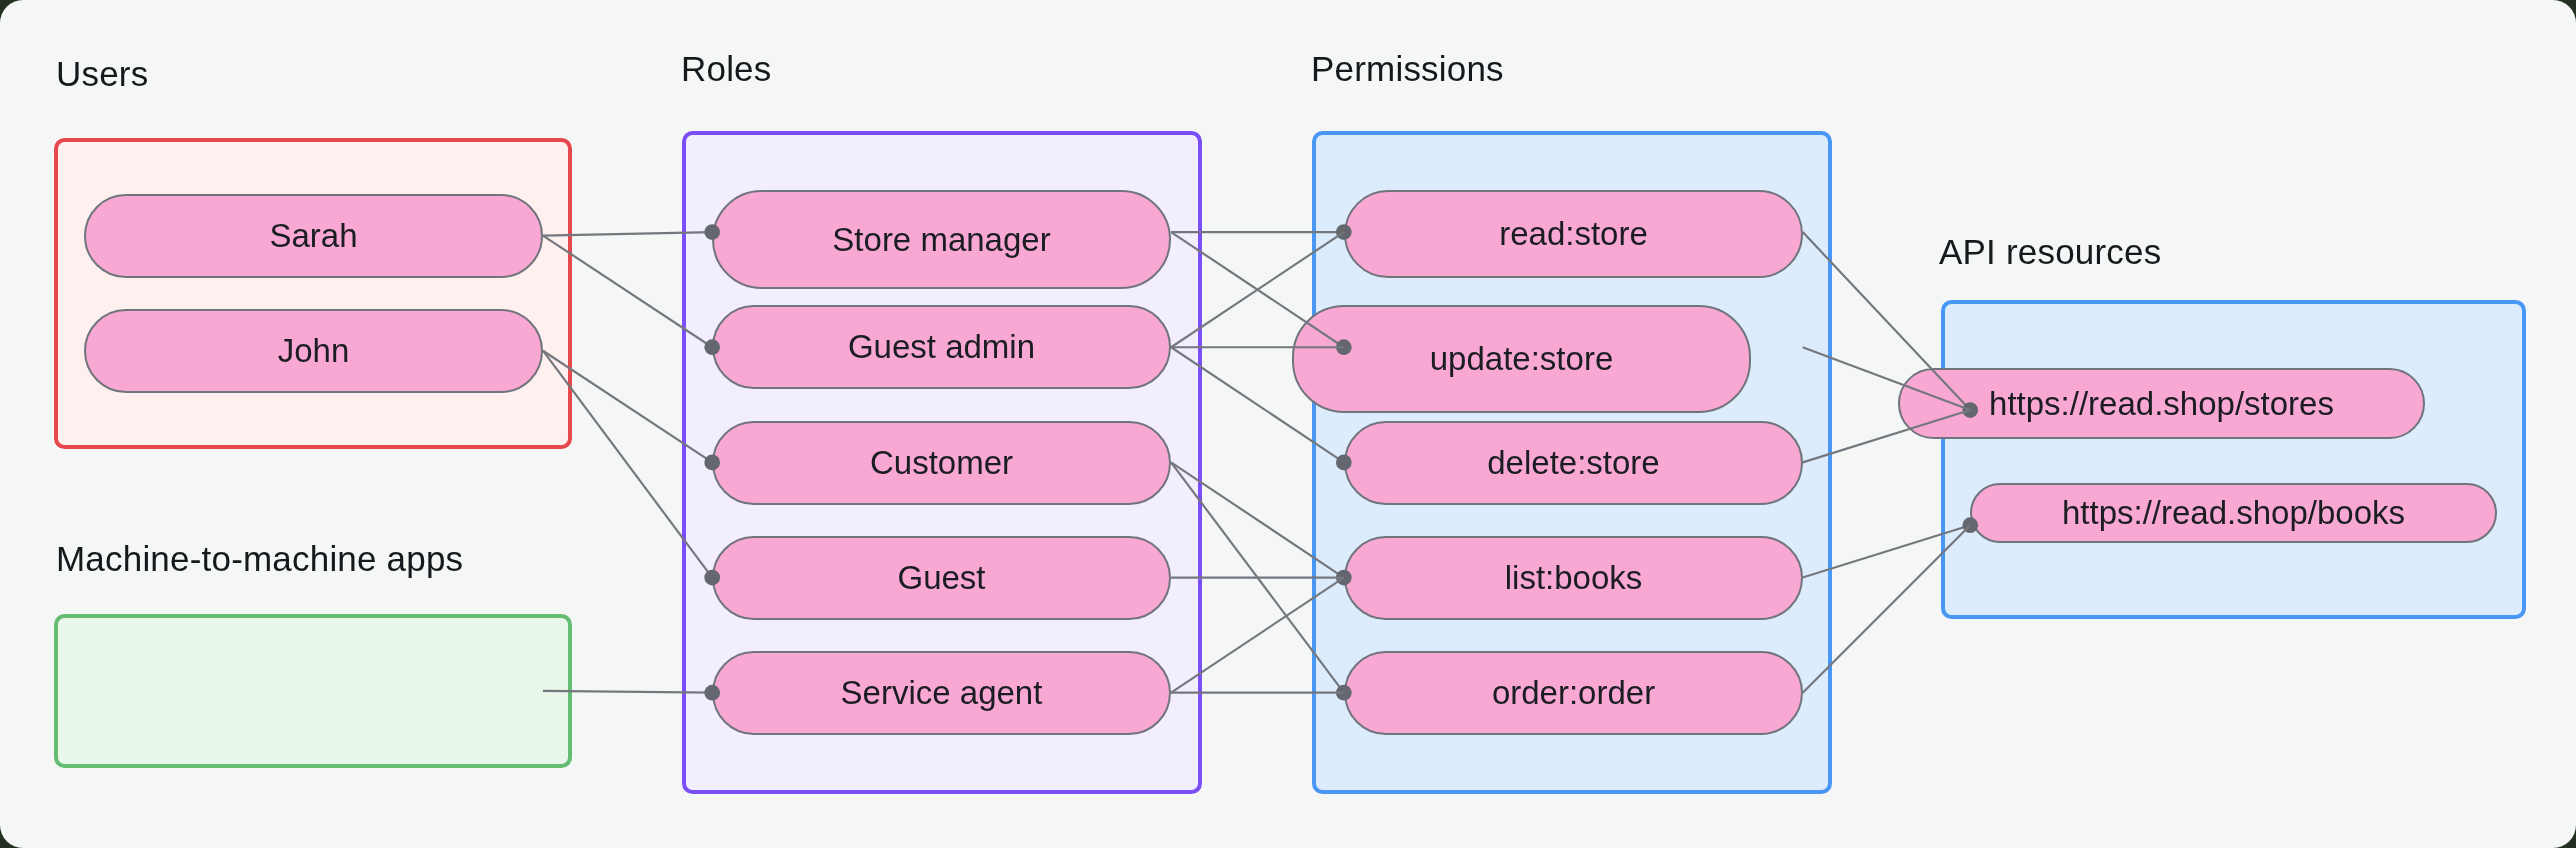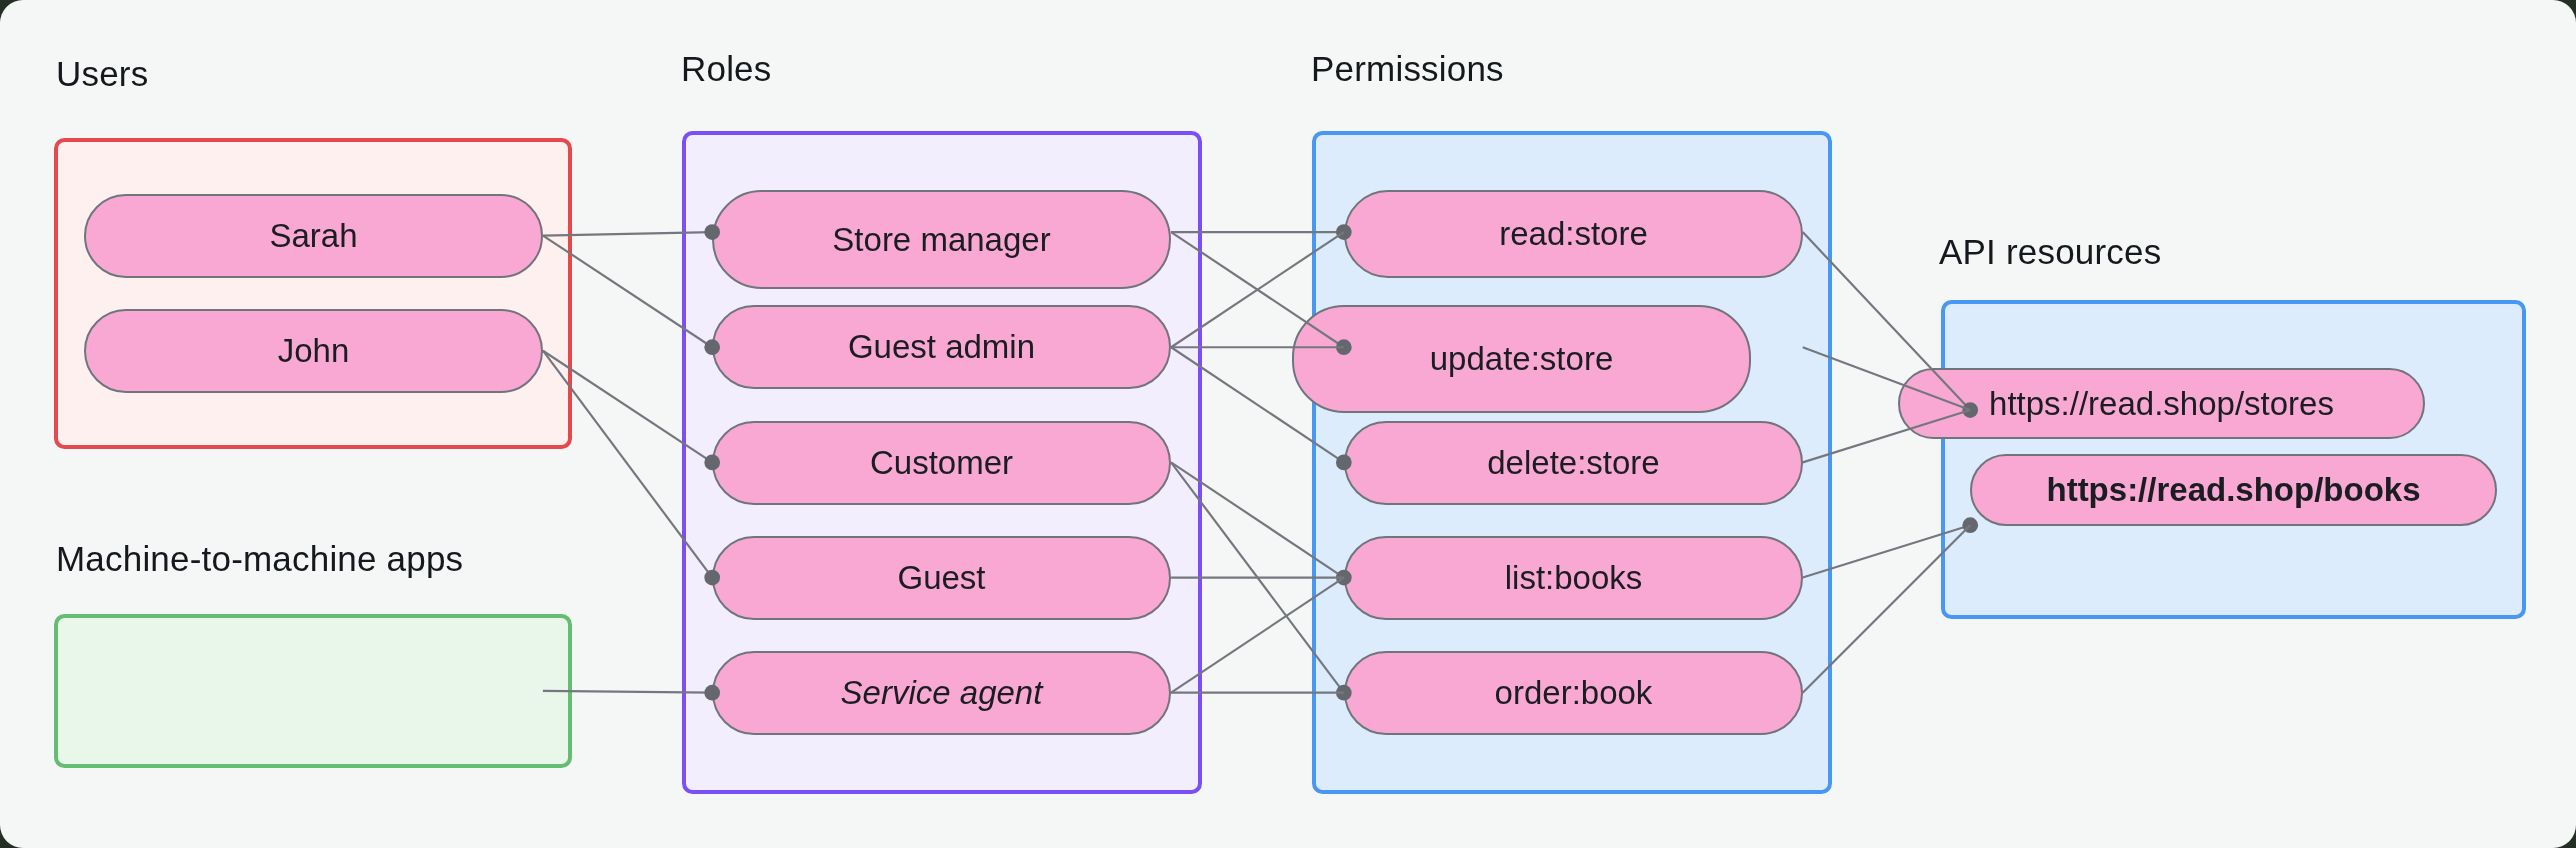--- a/index.html
+++ b/index.html
@@ -39,34 +39,34 @@
   #label-m2m          { left: 56px;   top: 539px; }
   #box-m2m            { left: 54px;   top: 614px; width: 518px; height: 154px; }
   #node-m2m-app       { left: 84px;   top: 649px; width: 459px; height: 84px; }
 
   #label-roles        { left: 681px;  top: 49px;  }
   #box-roles          { left: 682px;  top: 131px; width: 520px; height: 663px; }
   #node-store-manager { left: 712px;  top: 190px; width: 459px; height: 99px; }
   #node-store-admin   { left: 712px;  top: 305px; width: 459px; height: 84px; }
   #node-customer      { left: 712px;  top: 421px; width: 459px; height: 84px; }
   #node-guest         { left: 712px;  top: 536px; width: 459px; height: 84px; }
-  #node-service-agent { left: 712px;  top: 651px; width: 459px; height: 84px; font-style: italic; }
+  #node-service-agent { left: 712px;  top: 651px; width: 459px; height: 84px; }
 
   #label-permissions  { left: 1311px; top: 49px;  }
   #box-permissions    { left: 1312px; top: 131px; width: 520px; height: 663px; }
   #node-read-store    { left: 1344px; top: 190px; width: 459px; height: 88px; }
   #node-update-store  { left: 1292px; top: 305px; width: 459px; height: 108px; }
   #node-delete-store  { left: 1344px; top: 421px; width: 459px; height: 84px; }
   #node-list-books    { left: 1344px; top: 536px; width: 459px; height: 84px; }
   #node-order-book    { left: 1344px; top: 651px; width: 459px; height: 84px; }
 
   #label-api          { left: 1939px; top: 232px; }
   #box-api            { left: 1941px; top: 300px; width: 585px; height: 319px; }
   #node-api-stores    { left: 1898px; top: 368px; width: 527px; height: 71px; }
-  #node-api-books     { left: 1970px; top: 454px; width: 527px; height: 72px; font-weight: bold; }
+  #node-api-books     { left: 1970px; top: 483px; width: 527px; height: 60px; }
 </style>
 </head>
 <body style="background: rgb(35, 48, 35);">
 
 <div id="canvas" style="background: rgb(245, 247, 246);">
 
   <div class="glabel" id="label-users">Users</div>
   <div class="gbox" id="box-users" style="border-color: rgb(229, 72, 77); background: rgb(253, 240, 238);"></div>
   <div class="pill" id="node-sarah">Sarah</div>
   <div class="pill" id="node-john">John</div>
@@ -81,21 +81,21 @@
   <div class="pill" id="node-customer">Customer</div>
   <div class="pill" id="node-guest">Guest</div>
   <div class="pill" id="node-service-agent">Service agent</div>
 
   <div class="glabel" id="label-permissions">Permissions</div>
   <div class="gbox" id="box-permissions" style="border-color: rgb(72, 151, 245); background: rgb(221, 236, 252);"></div>
   <div class="pill" id="node-read-store">read:store</div>
   <div class="pill" id="node-update-store">update:store</div>
   <div class="pill" id="node-delete-store">delete:store</div>
   <div class="pill" id="node-list-books">list:books</div>
-  <div class="pill" id="node-order-book">order:book</div>
+  <div class="pill" id="node-order-book">order:order</div>
 
   <div class="glabel" id="label-api">API resources</div>
   <div class="gbox" id="box-api" style="border-color: rgb(72, 151, 245); background: rgb(221, 236, 252);"></div>
   <div class="pill" id="node-api-stores">https://read.shop/stores</div>
   <div class="pill" id="node-api-books">https://read.shop/books</div>
 
   <svg id="connections" viewBox="0 0 2952 972" xmlns="http://www.w3.org/2000/svg">
       <line x1="622" y1="270" x2="816" y2="266" stroke="#74787e" stroke-width="2.5"></line>
       <circle cx="816" cy="266" r="9" fill="#64686e"></circle>
       <line x1="622" y1="270" x2="816" y2="398" stroke="#74787e" stroke-width="2.5"></line>

